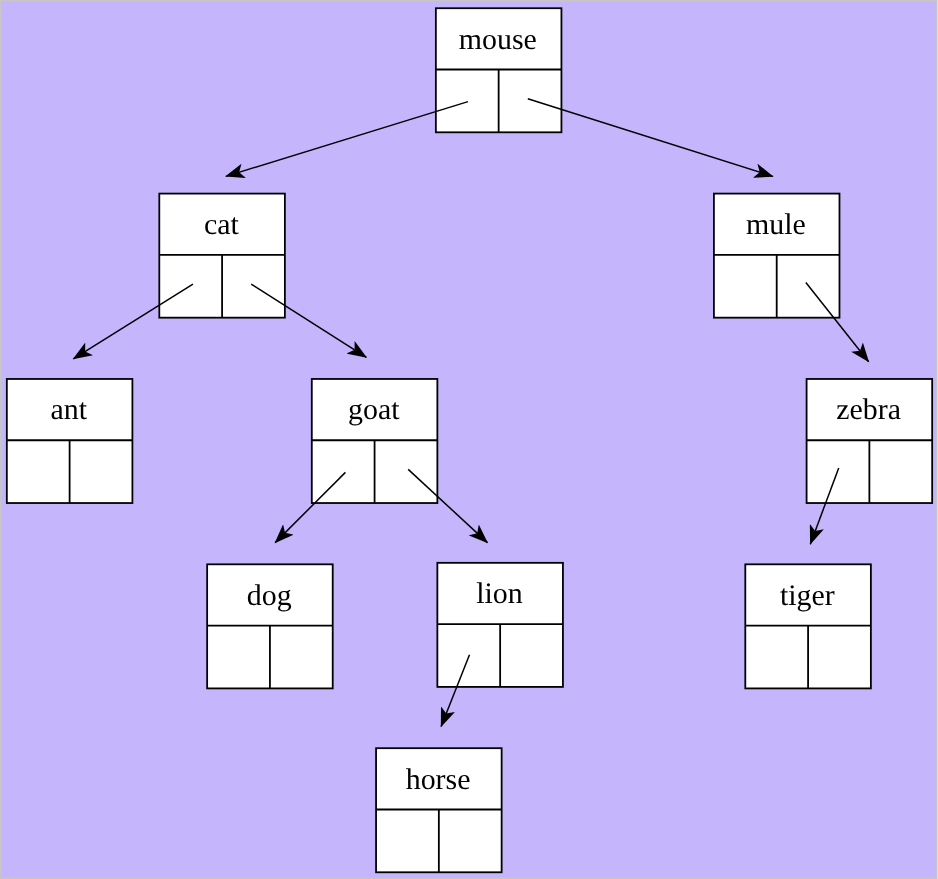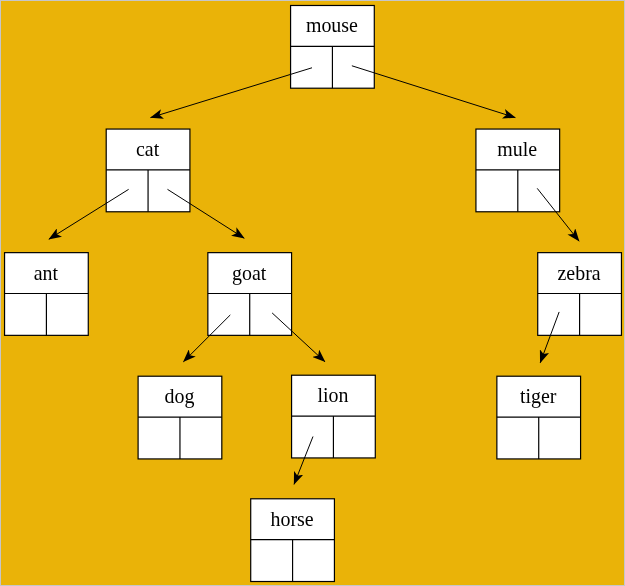--- a/index.html
+++ b/index.html
@@ -7,21 +7,21 @@
     padding: 0;
     background: #ffffff;
     font-family: "Liberation Serif", "DejaVu Serif", serif;
   }
   .frame {
     position: relative;
     width: 625px;
     height: 586px;
     box-sizing: border-box;
     border: 1px solid #c6c6c9;
-    background: #eab308;
+    background: #c4b5fd;
     overflow: hidden;
   }
   svg {
     display: block;
     width: 100%;
     height: 100%;
   }
   .node-box {
     fill: #ffffff;
     stroke: #000000;

